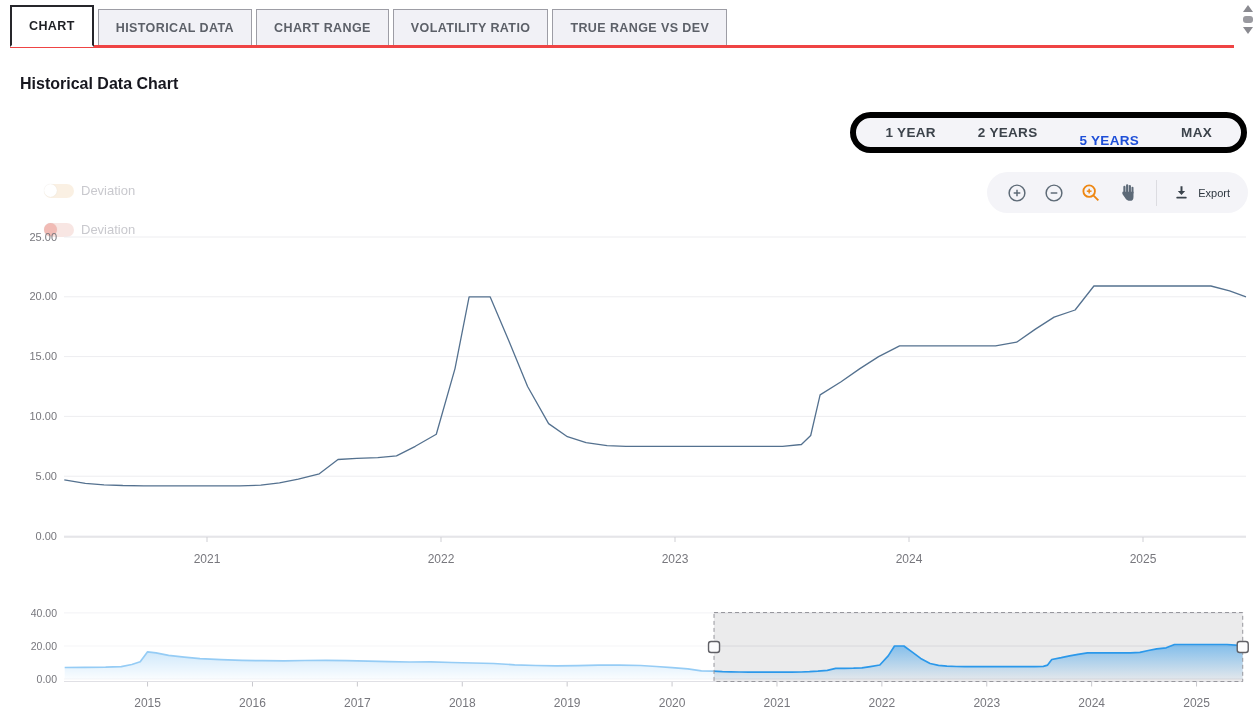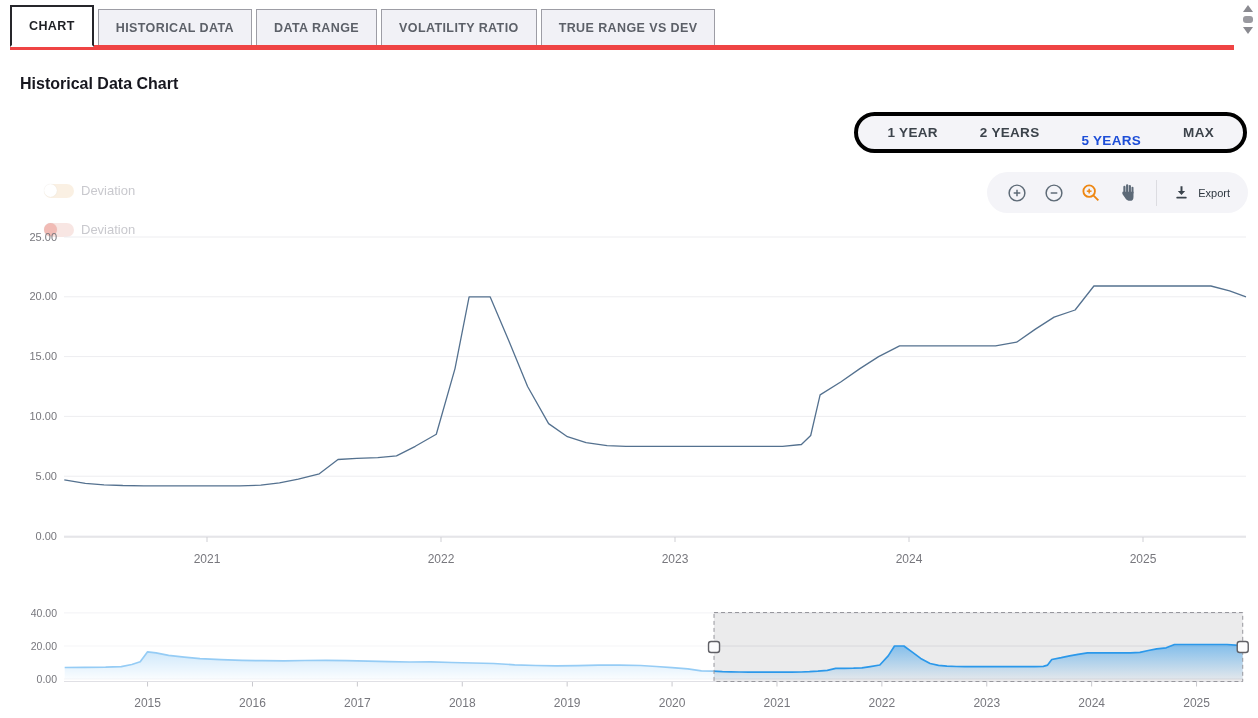--- a/index.html
+++ b/index.html
@@ -1,42 +1,42 @@
 <!DOCTYPE html>
 <html><head>
 <meta charset="utf-8">
 <style>
   html,body{margin:0;padding:0;background:#fff;}
   .stage{position:relative;width:1258px;height:718px;background:#fff;overflow:hidden;
          font-family:"Liberation Sans",sans-serif;-webkit-font-smoothing:antialiased;}
 
   
   .tabs-row{position:absolute;top:4px;left:10px;right:24px;height:41px;
-            display:flex;align-items:flex-end;border-bottom:5px solid #ef4444;}
+            display:flex;align-items:flex-end;border-bottom:3px solid #ef4444;}
   .tab{display:flex;align-items:center;justify-content:center;height:36px;padding:0 17px;
        background:#f1f1f6;border:1px solid #9d9da5;border-bottom:none;margin-right:4px;
        font-size:12.5px;font-weight:bold;letter-spacing:.4px;color:#5c6068;cursor:pointer;
        white-space:nowrap;box-sizing:border-box;}
   .tab.active{height:42px;background:#fff;border:2px solid #26262b;border-bottom:2px solid #fff;
        margin-bottom:-2px;color:#1e2024;}
 
   
   .scrollbar{position:absolute;top:5px;right:2px;width:16px;display:flex;flex-direction:column;
              align-items:center;gap:4px;}
   .scroll-arrow{width:0;height:0;border-left:5px solid transparent;border-right:5px solid transparent;cursor:pointer;}
   .scroll-arrow.up{border-bottom:7px solid #8a8a90;}
   .scroll-arrow.down{border-top:7px solid #8a8a90;}
   .scroll-thumb{width:10px;height:7px;border-radius:3px;background:#9a9aa0;cursor:pointer;}
 
   
   .page-title{position:absolute;left:20px;top:75px;font-size:16px;font-weight:bold;color:#17171f;}
 
   
   .range-pill{position:absolute;top:112px;right:11px;height:41px;display:flex;align-items:center;
-              background:#f4f4f8;border:4px solid #000000;border-radius:21px;padding:0 8px;box-sizing:border-box;}
+              background:#f4f4f8;border:6px solid #000000;border-radius:21px;padding:0 8px;box-sizing:border-box;}
   .range-item{padding:0 21px;font-size:13.5px;font-weight:bold;letter-spacing:.3px;color:#3c434b;cursor:pointer;}
   .range-item.active{color:#1d4ed8;margin-top:16px;}
 
   
   .toggles{position:absolute;left:44px;top:183px;display:flex;align-items:center;gap:24px;flex-direction:column;}
   .toggle-wrap{display:flex;align-items:center;gap:7px;cursor:pointer;}
   .toggle{position:relative;width:30px;height:14px;border-radius:7px;opacity:.5;}
   .toggle .knob{position:absolute;left:0;top:.5px;width:13px;height:13px;border-radius:50%;
                 box-shadow:0 0 1px rgba(0,0,0,.2);}
   .toggle-label{font-size:13px;color:#c9c9ce;}
@@ -54,21 +54,21 @@
   #nav-chart{position:absolute;left:0;top:590px;}
 </style>
 </head>
 <body>
 
 <div class="stage">
 
   <div class="tabs-row" id="tab-bar">
       <div class="tab active">CHART</div>
       <div class="tab">HISTORICAL DATA</div>
-      <div class="tab">DATA RANGE</div>
+      <div class="tab">CHART RANGE</div>
       <div class="tab">VOLATILITY RATIO</div>
       <div class="tab">TRUE RANGE VS DEV</div>
     </div>
 
   <div class="scrollbar">
     <div class="scroll-arrow up"></div>
     <div class="scroll-thumb"></div>
     <div class="scroll-arrow down"></div>
   </div>
 

